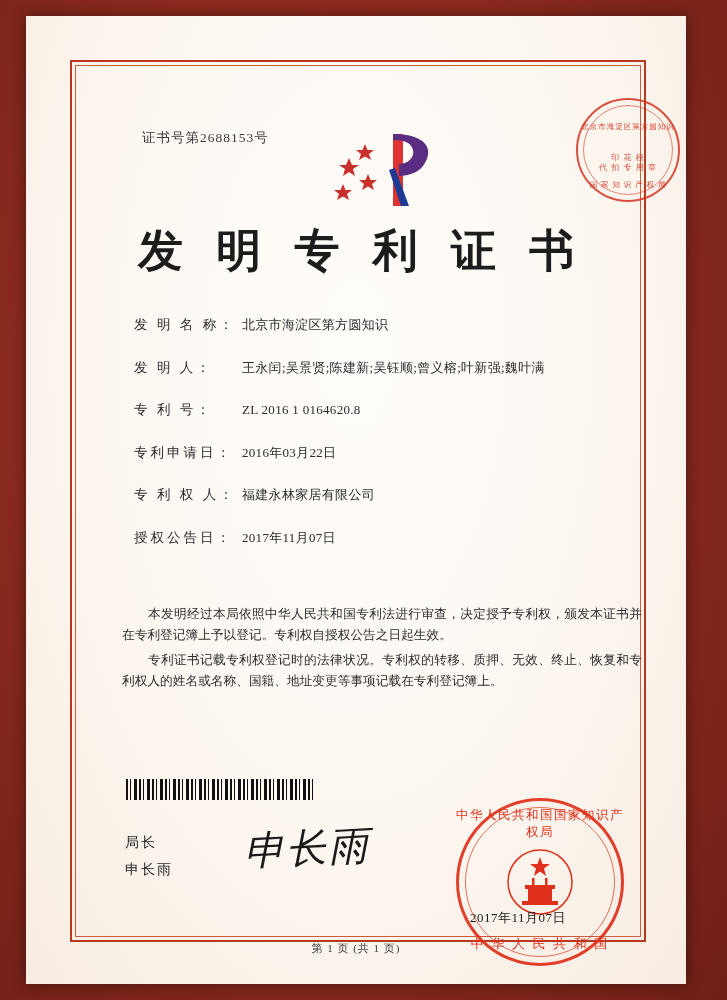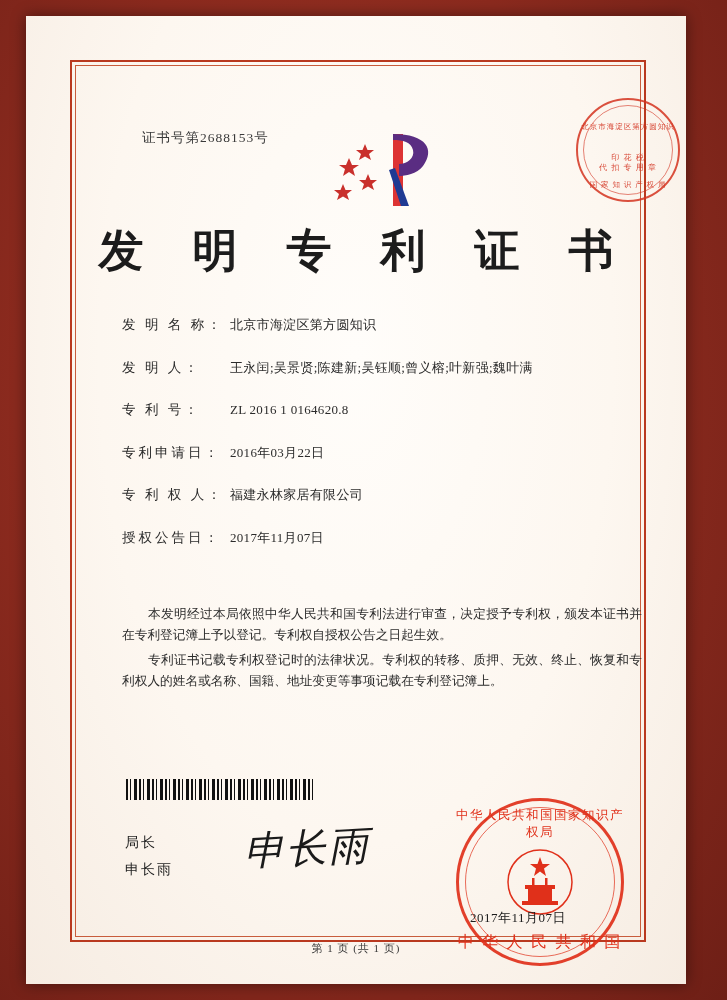--- a/index.html
+++ b/index.html
@@ -114,28 +114,28 @@
   .title {
     position: absolute;
     left: 0;
     right: 0;
     top: 205px;
     text-align: center;
     font-size: 45px;
     letter-spacing: 11px;
     color: #1c1c1c;
     font-weight: bold;
-    font-family: Liberation Mono, monospace;
+    font-family: Liberation Serif, serif;
     text-indent: 11px;
   }
 
   
   .fields {
     position: absolute;
-    left: 96px;
+    left: 108px;
     top: 300px;
     width: 520px;
   }
   .field-row {
     display: flex;
     align-items: baseline;
     margin-bottom: 24.5px;
     font-size: 13.5px;
     color: #2b2b2b;
   }
@@ -243,21 +243,21 @@
     color: #e0301a;
     letter-spacing: 1.5px;
     font-family: "Liberation Sans", sans-serif;
   }
   .main-seal .bot-arc {
     position: absolute;
     bottom: 13px;
     left: 0;
     width: 100%;
     text-align: center;
-    font-size: 16px;
+    font-size: 13px;
     color: #e0301a;
     letter-spacing: 2px;
     font-family: "Liberation Sans", sans-serif;
   }
   .main-seal .center-emblem {
     position: absolute;
     left: 50%;
     top: 50%;
     width: 74px;
     height: 74px;

